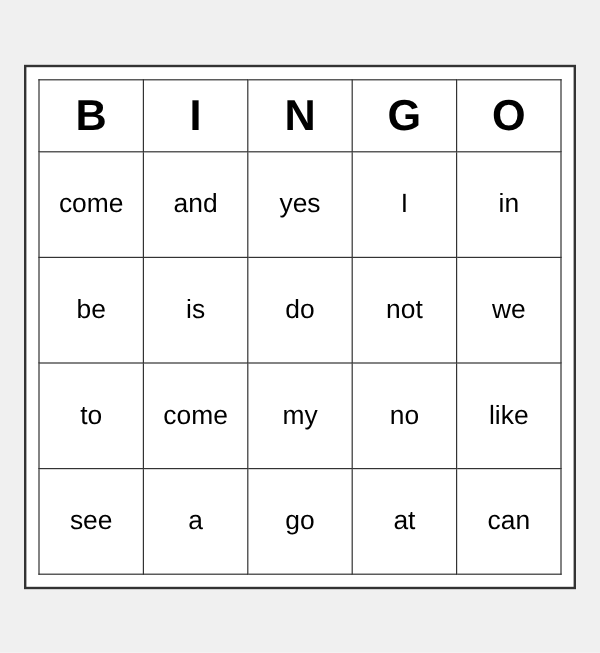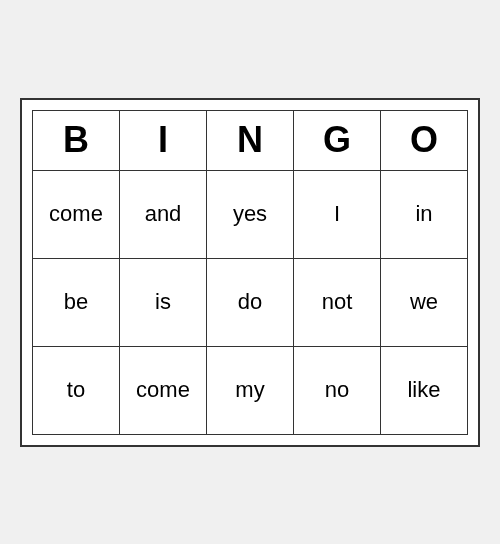--- a/index.html
+++ b/index.html
@@ -79,15 +79,22 @@
           <td>not</td>
           <td>we</td>
         </tr>
         <tr>
           <td>to</td>
           <td>come</td>
           <td>my</td>
           <td>no</td>
           <td>like</td>
         </tr>
+        <tr>
+          <td>see</td>
+          <td>a</td>
+          <td>go</td>
+          <td>at</td>
+          <td>can</td>
+        </tr>
       </tbody>
   </table>
 </div>
 
 </body></html>

